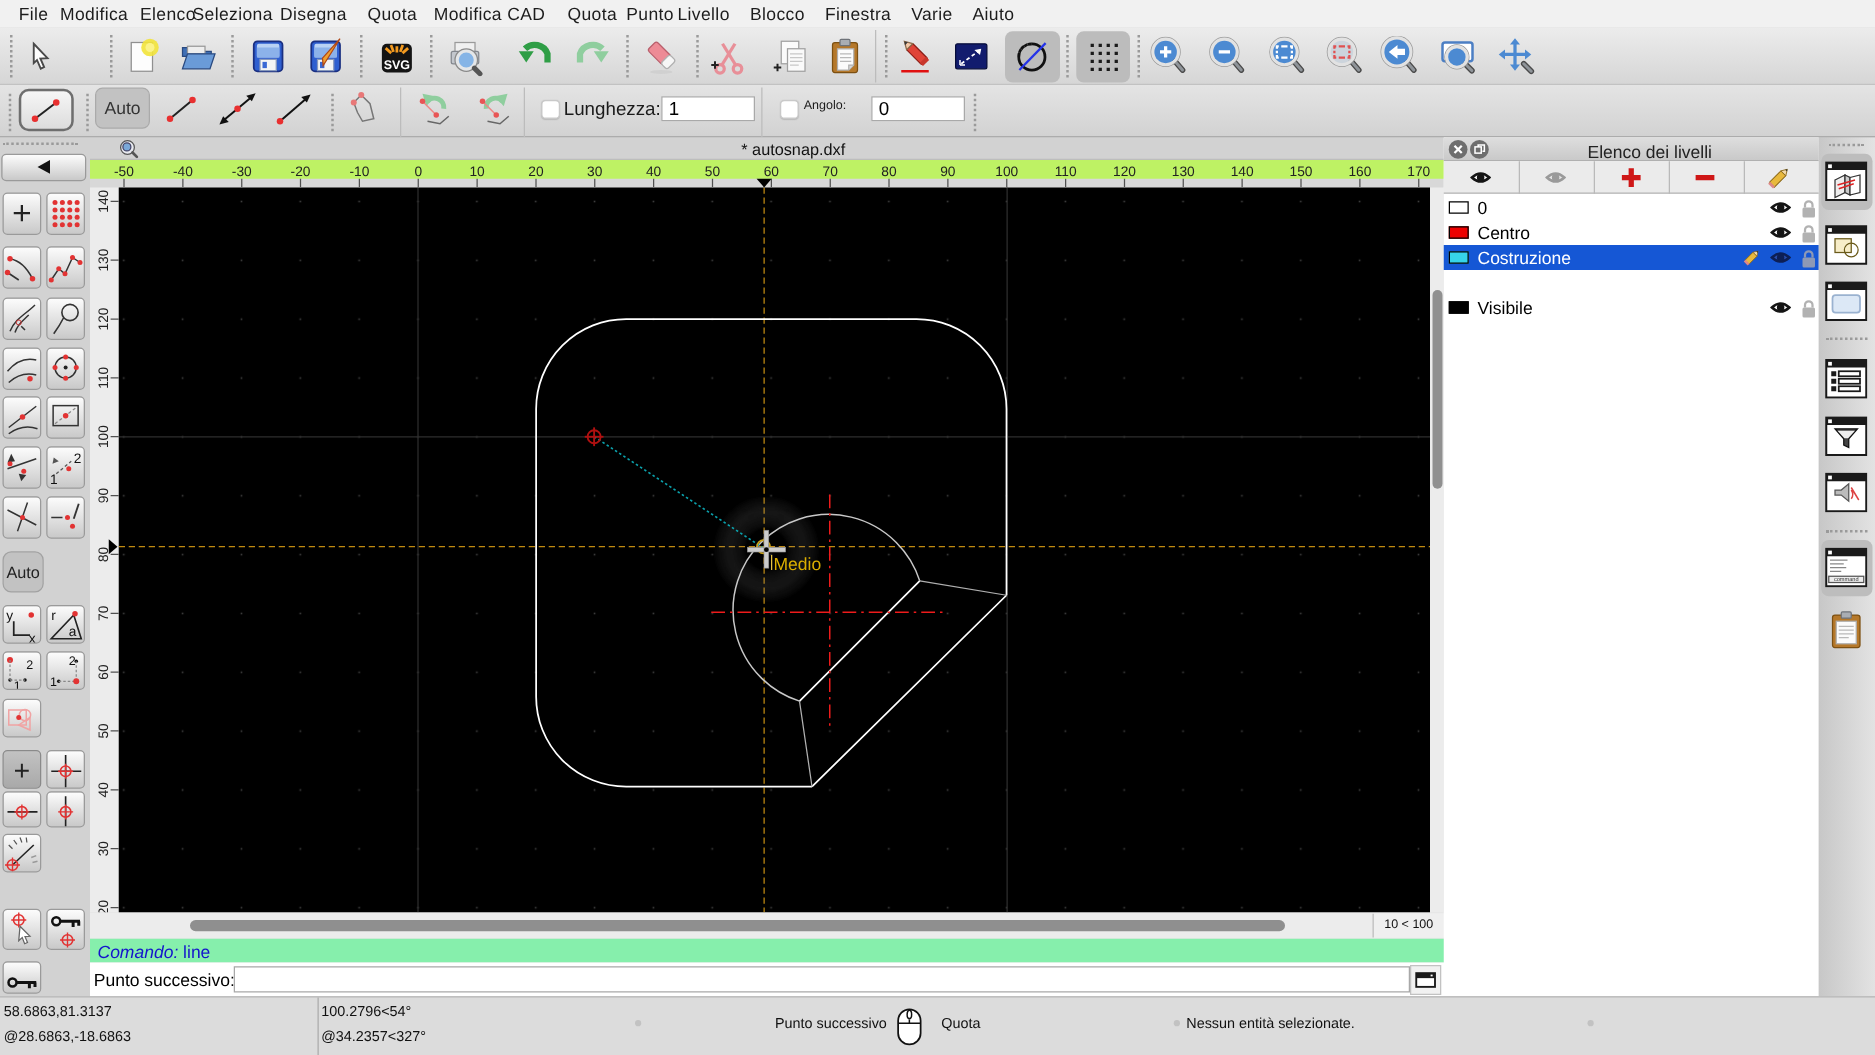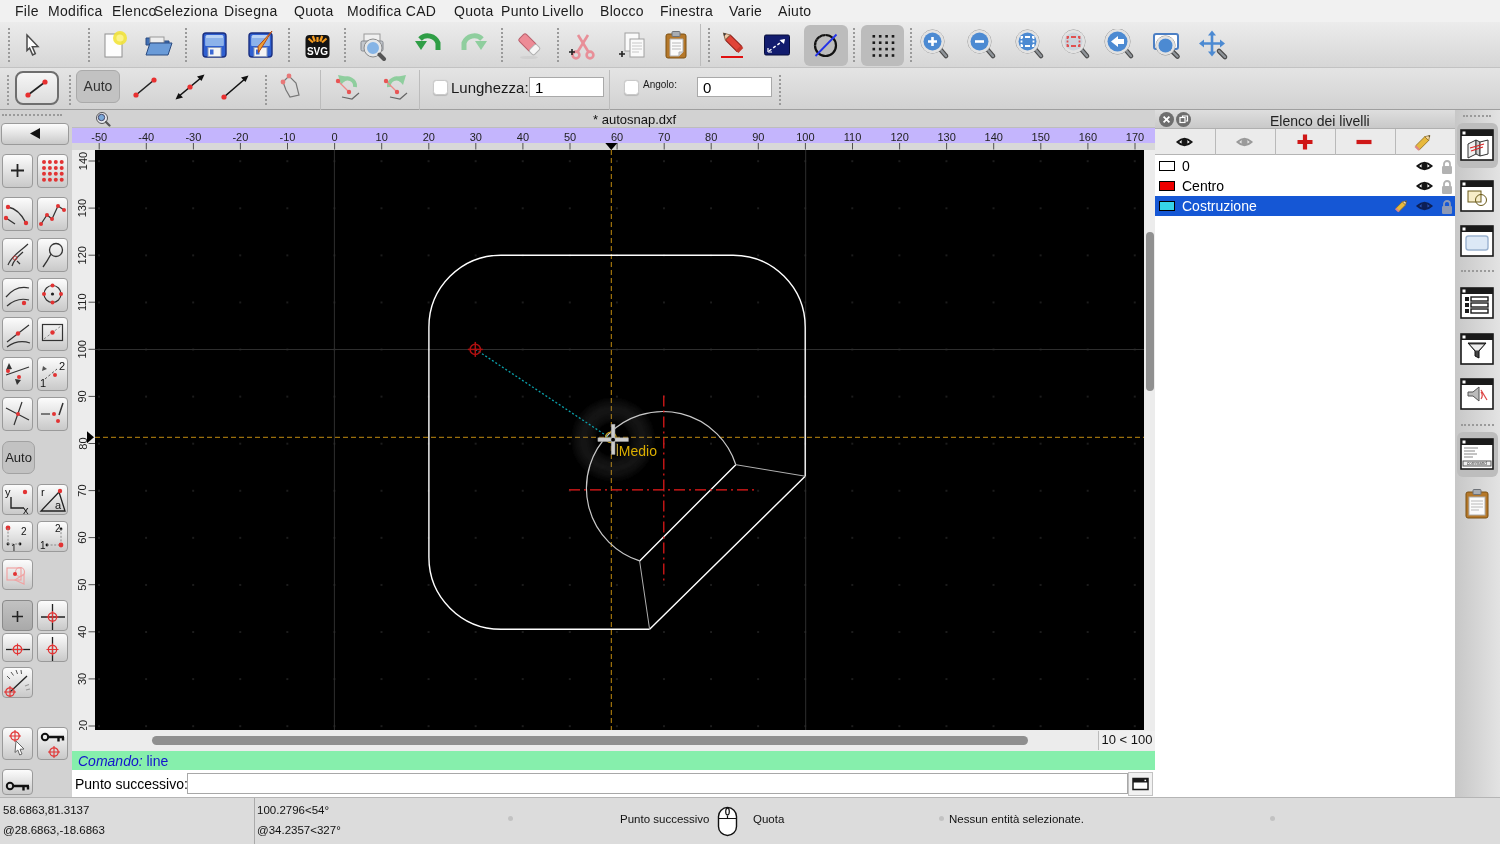--- a/index.html
+++ b/index.html
@@ -17,21 +17,21 @@
 .tbi { position:absolute; }
 .vdots { position:absolute; width:2px; border-left:2px dotted #9a9a9a; }
 .vline { position:absolute; width:1px; background:#bcbcbc; }
 
 
 #leftpal { left:0; top:110px; width:72px; height:687px; background:#d2d2d2; }
 .pbtn { position:absolute; width:31px; height:33px; border:1px solid #9a9a9a; border-radius:4px; background:linear-gradient(#fcfcfc,#c9c9c9); }
 .pbtn svg { position:absolute; left:0; top:0; }
 
 #titlebar { left:72px; top:110px; width:1085px; height:18px; background:#d2d2d2; border-bottom:1px solid #bdbdbd; font-size:13px; color:#111; }
-#hruler { left:72px; top:128px; width:1085px; height:15px; background:#c4b5fd; }
+#hruler { left:72px; top:128px; width:1085px; height:15px; background:#bef264; }
 #vruler { left:72px; top:150px; width:23px; height:580px; background:#ececec; }
 #canvas { left:95px; top:150px; width:1049px; height:580px; background:#000; }
 #vscroll { left:1144px; top:150px; width:11px; height:580px; background:#ececec; }
 #hscrollrow { left:72px; top:730px; width:1085px; height:21px; background:#ececec; }
 #cmdrow1 { left:72px; top:751px; width:1085px; height:19px; background:#86efac; font-size:14px; }
 #cmdrow2 { left:72px; top:770px; width:1085px; height:27px; background:#fff; font-size:14px; color:#000; }
 
 
 #lpanel { left:1155px; top:110px; width:300px; height:687px; background:#fff; }
 #lphead { position:absolute; left:0; top:0; width:300px; height:19px; background:linear-gradient(#dedede,#c9c9c9); border-bottom:1px solid #b0b0b0; }
@@ -708,21 +708,21 @@
       <circle cx="518.1" cy="289.7" r="1.9" fill="#000"></circle>
   <line x1="522.3" y1="294" x2="522.3" y2="306" stroke="#e8c244" stroke-width="1"></line>
   <text x="523.8" y="305.9" font-family="Liberation Sans, sans-serif" font-size="14" fill="#dcaf00">Medio</text>
 </svg>
 </div>
 <div id="vscroll" class="abs">
     <div style="position:absolute;left:1.5px;top:82px;width:8px;height:159px;background:#909090;border-radius:4px"></div>
   </div>
 <div id="hscrollrow" class="abs">
   <div style="position:absolute;left:80px;top:6px;width:876px;height:9px;background:#8f8f8f;border-radius:5px"></div>
-  <div style="position:absolute;left:1026px;top:1px;width:57px;height:19px;border-left:1px solid #bbb;background:#efefef;font-size:13px;color:#111;text-align:center;line-height:17px">10 &lt; 100</div>
+  <div style="position:absolute;left:1026px;top:1px;width:57px;height:19px;border-left:1px solid #bbb;background:#efefef;font-size:10px;color:#111;text-align:center;line-height:17px">10 &lt; 100</div>
 </div>
 <div id="cmdrow1" class="abs">
     <span style="position:absolute;left:6px;top:2px;color:#1414cc"><i>Comando:</i> line</span>
   </div>
 <div id="cmdrow2" class="abs">
   <span style="position:absolute;left:3px;top:6px">Punto successivo:</span>
   <div style="position:absolute;left:115px;top:3px;width:941px;height:21px;background:#fff;border:1px solid #a8a8a8"></div>
   <div style="position:absolute;left:1056px;top:2px;width:25px;height:24px;background:#f1f1f1;border:1px solid #c2c2c2"><svg width="23" height="22" viewBox="0 0 23 22">
         <rect x="4" y="5.5" width="15" height="11" fill="#fff" stroke="#1a1a1a" stroke-width="1.5"></rect>
         <rect x="4" y="5.5" width="15" height="4" fill="#1a1a1a"></rect>
@@ -808,20 +808,32 @@
           <g transform="rotate(-45 8 8)">
             <rect x="3" y="6" width="9" height="4.5" fill="#e8b93c" stroke="#8d6a1a" stroke-width="0.7"></rect>
             <path d="M12 6 L15.5 8.2 L12 10.5 Z" fill="#f3d9a8" stroke="#8d6a1a" stroke-width="0.6"></path>
             <path d="M14.2 7.4 L15.5 8.2 L14.2 9.2 Z" fill="#333"></path>
             <rect x="1.5" y="6" width="2" height="4.5" fill="#d88"></rect>
           </g>
         </svg></span>
       <span class="sw" style="background:#36d5e9"></span>
       <span style="position:absolute;left:27px;top:2px">Costruzione</span>
     </div>
+  <div class="lrow" style="top:126px">
+      <span class="leye"><svg width="17" height="14" viewBox="0 0 17 14">
+          <path d="M1.5 7 Q8.5 0.5 15.5 7 Q8.5 13.5 1.5 7 Z" fill="#fff" stroke="#151515" stroke-width="2"></path>
+          <circle cx="8.5" cy="7" r="3" fill="#151515"></circle>
+        </svg></span>
+      <span class="llock"><svg width="14" height="16" viewBox="0 0 14 16">
+          <path d="M4 7 V5 a3 3 0 0 1 6 0 V7" fill="none" stroke="#b2b2b2" stroke-width="1.8"></path>
+          <rect x="2" y="7" width="10" height="8" rx="1.2" fill="#b2b2b2"></rect>
+        </svg></span>
+      <span class="sw" style="background:#000"></span>
+      <span style="position:absolute;left:27px;top:2px">Visibile</span>
+    </div>
 </div>
 
 <div id="rdock" class="abs">
     <div style="position:absolute;left:8px;top:5px;width:28px;height:2px;border-top:2px dotted #9a9a9a"></div>
     <div style="position:absolute;left:2px;top:13px;width:41px;height:45px;background:#bdbdbd;border-radius:6px"></div>
     <svg style="position:absolute;left:5px;top:19px" width="34" height="32" viewBox="0 0 34 32">
       <rect x="1" y="1" width="32" height="30" fill="#fff" stroke="#1a1a1a" stroke-width="1.6"></rect>
       <rect x="1" y="1" width="32" height="6" fill="#1a1a1a"></rect>
       <rect x="2.5" y="2.5" width="3" height="3" fill="#fff"></rect>
       <g transform="translate(6,9)">

